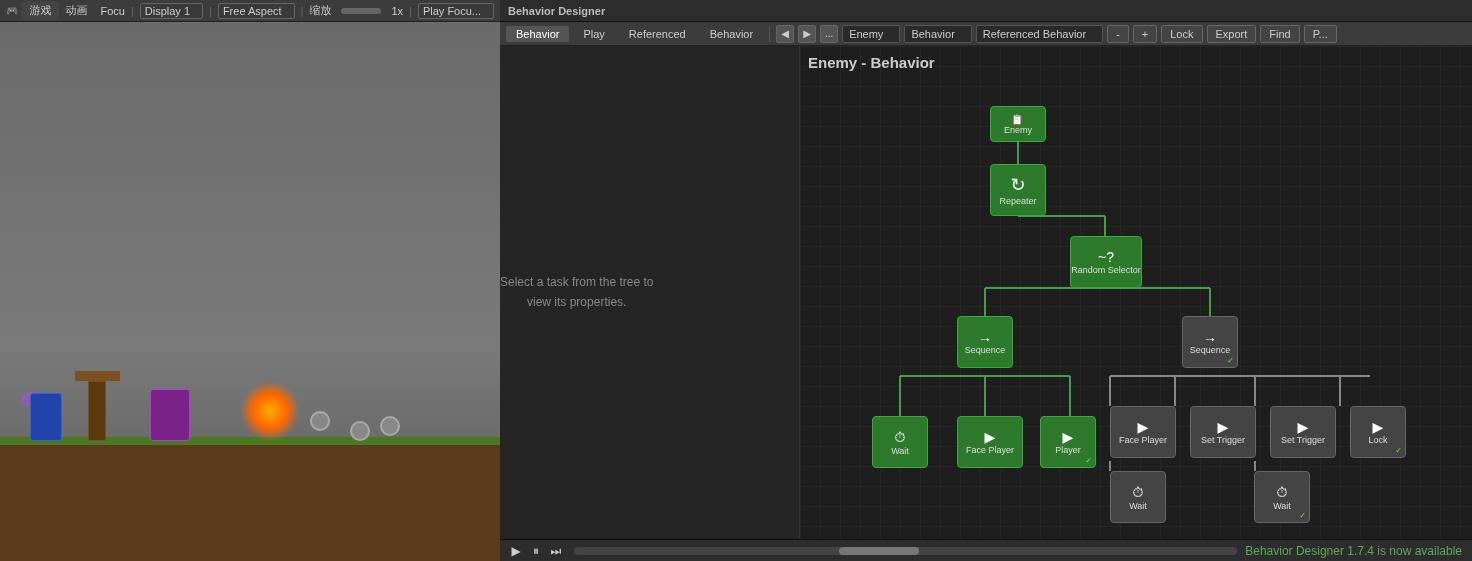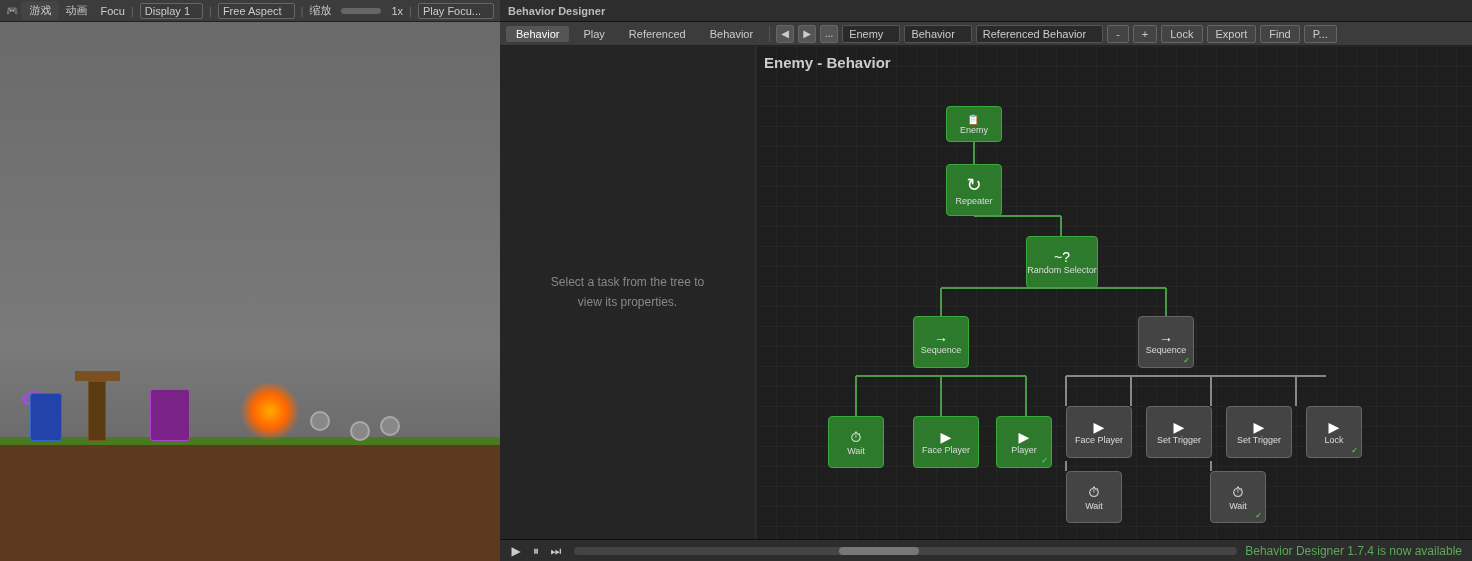--- a/index.html
+++ b/index.html
@@ -107,22 +107,22 @@
       color: #ccc; font-size: 11px; cursor: pointer; border-radius: 2px;
     }
 
     
     #bd-main {
       flex: 1; display: flex; overflow: hidden;
     }
 
     
     #inspector-panel {
-      width: 256px; border-right: 1px solid #333; background: #252525;
-      display: flex; flex-direction: column; align-items: center;
+      width: 300px; border-right: 1px solid #333; background: #252525;
+      display: flex; flex-direction: column; align-items: flex-start;
       justify-content: center; flex-shrink: 0;
     }
     #inspector-panel .hint-text {
       color: #888; font-size: 12px; text-align: center; line-height: 1.6;
     }
 
     
     #canvas-area {
       flex: 1; position: relative; overflow: hidden;
       background-color: #1e1e1e;

